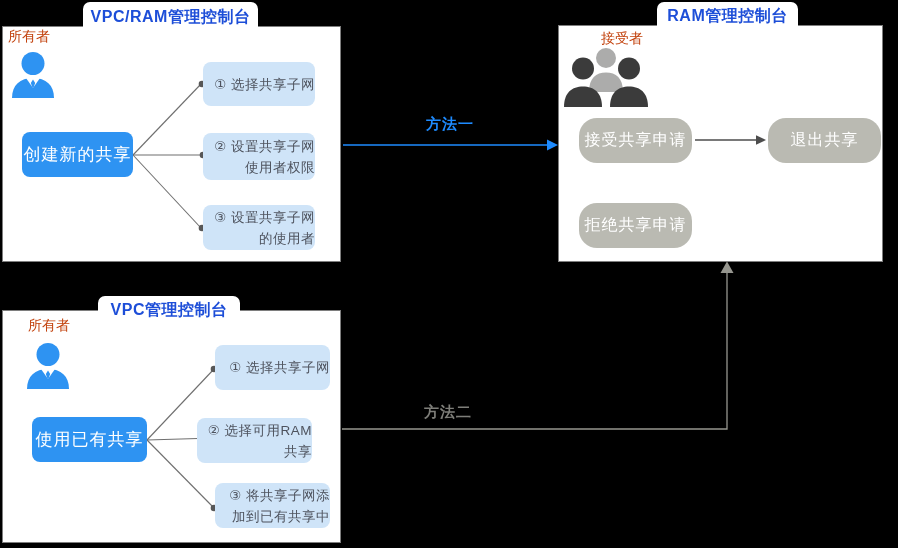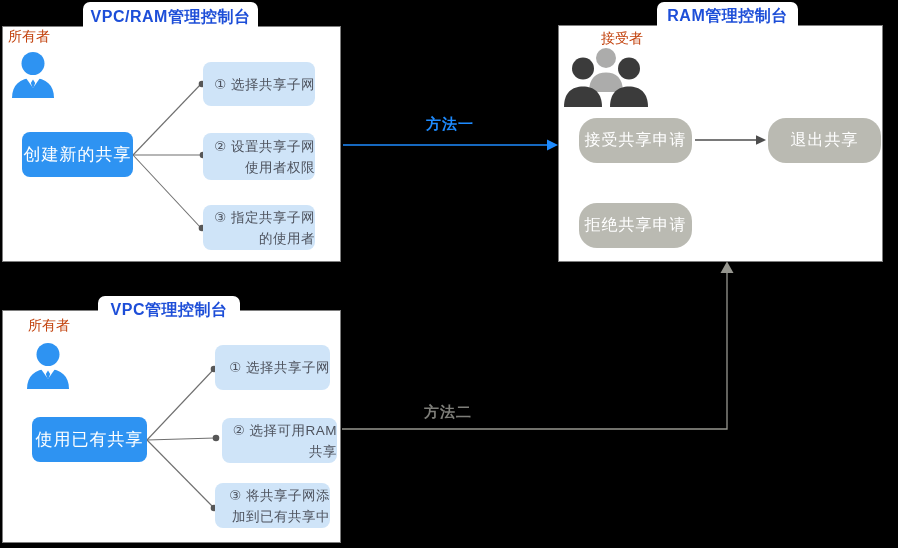--- a/index.html
+++ b/index.html
@@ -118,21 +118,21 @@
 
   <div class="step-box" style="left:203px;top:62px;width:112px;height:44px;">
     <span>① 选择共享子网</span>
     <span></span>
   </div>
   <div class="step-box" style="left:203px;top:133px;width:112px;height:47px;">
     <span>② 设置共享子网</span>
     <span>使用者权限</span>
   </div>
   <div class="step-box" style="left:203px;top:205px;width:112px;height:45px;">
-    <span>③ 指定共享子网</span>
+    <span>③ 设置共享子网</span>
     <span>的使用者</span>
   </div>
 
   <div class="actor-label" style="left:573px;top:30px;margin-left:28px;">接受者</div>
 
   <div class="icon-wrap" style="left:562px;top:47px;">
     <svg width="88" height="60" viewBox="0 0 88 60">
       <g fill="#acacab">
         <circle cx="44" cy="11" r="10"></circle>
         <path d="M27,45 C27,31 34,25.5 44,25.5 C54,25.5 61,31 61,45 Z"></path>
@@ -168,21 +168,21 @@
   </div>
 
   <div class="action-btn" style="left:32px;top:417px;width:115px;height:45px;">
     <span>使用已有共享</span>
   </div>
 
   <div class="step-box" style="left:215px;top:345px;width:115px;height:45px;">
     <span>① 选择共享子网</span>
     <span></span>
   </div>
-  <div class="step-box" style="left:222px;top:418px;width:115px;height:45px;">
+  <div class="step-box" style="left:197px;top:418px;width:115px;height:45px;">
     <span>② 选择可用RAM</span>
     <span>共享</span>
   </div>
   <div class="step-box" style="left:215px;top:483px;width:115px;height:45px;">
     <span>③ 将共享子网添</span>
     <span>加到已有共享中</span>
   </div>
 
   <div class="method-label blue" style="left:420px;top:115px;width:60px;">方法一</div>
   <div class="method-label gray" style="left:420px;top:403px;width:56px;">方法二</div>

